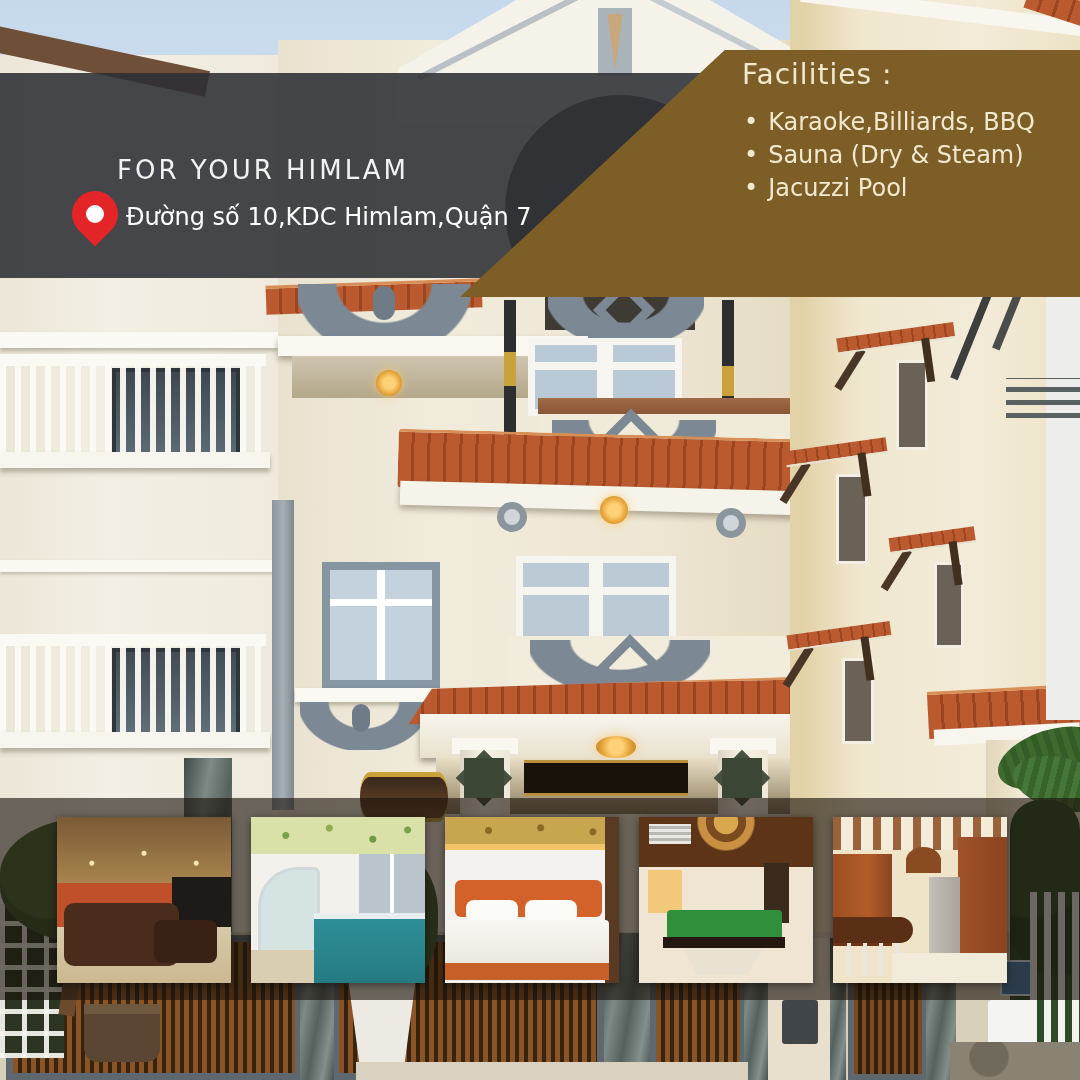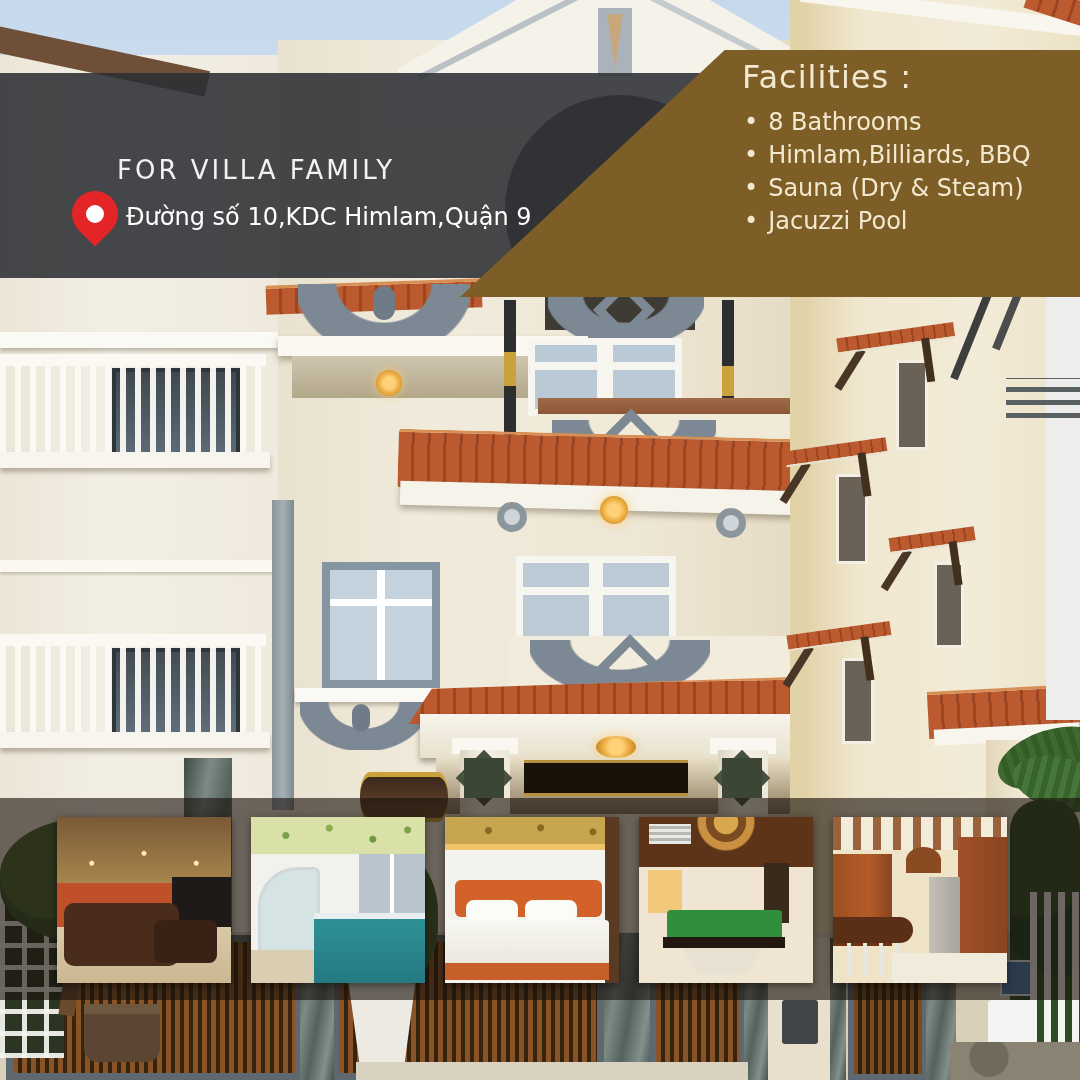--- a/index.html
+++ b/index.html
@@ -8,21 +8,21 @@
   .ab{position:absolute;}
   
   #dark-banner{left:0;top:73px;width:700px;height:205px;background:rgba(44,47,51,0.88);z-index:40;}
   #villa-title{left:78px;top:24px;color:#ffffff;font-size:33px;font-weight:bold;letter-spacing:1px;white-space:nowrap;}
   #villa-sub{left:117px;top:82px;color:#f2f2f2;font-size:26px;font-weight:400;letter-spacing:3px;white-space:nowrap;}
   #pin{left:72px;top:118px;width:46px;height:46px;background:#e42528;border-radius:50% 50% 50% 0;transform:rotate(-45deg);}
   #pin-hole{left:14px;top:14px;width:18px;height:18px;background:#ffffff;border-radius:50%;}
   #villa-address{left:126px;top:130px;color:#ffffff;font-size:24px;white-space:nowrap;}
   #brown-banner{left:460px;top:50px;width:620px;height:247px;background:#7d5e26;
                 clip-path:polygon(42.7% 0,100% 0,100% 100%,0 100%);z-index:41;color:#f2e8cf;}
-  #fac-head{left:282px;top:8px;font-size:32px;letter-spacing:1px;}
+  #fac-head{left:282px;top:8px;font-size:28px;letter-spacing:1px;}
   #fac-list{left:284px;top:56px;list-style:none;margin:0;padding:0;font-size:24px;line-height:33px;white-space:nowrap;}
   #fac-list li .blt{margin-right:10px;}
   
   #bottom-band{left:0;top:798px;width:1080px;height:202px;background:rgba(26,18,11,0.62);z-index:20;}
   .thumb{top:817px;width:174px;height:166px;z-index:21;overflow:hidden;box-shadow:0 2px 8px rgba(0,0,0,.45);}
   
   .tiles{background:repeating-linear-gradient(90deg,#bb5a2f 0 13px,#9d4520 13px 16px);border-top:3px solid #d88f56;}
   .marble{background:linear-gradient(100deg,#3f4a47 0%,#7e8a86 30%,#55615d 55%,#84908c 80%,#47534f 100%);}
   .ring{background:radial-gradient(ellipse at 50% 0%,rgba(0,0,0,0) 38%,#7c8994 40%,#7c8994 72%,rgba(0,0,0,0) 74%);}
   .diam{border:9px solid #7c8994;transform:rotate(45deg);}
@@ -263,30 +263,29 @@
     <div class="ab" style="left:42%;top:18%;width:20%;height:16%;background:#8a4a22;border-radius:50% 50% 0 0;"></div>
     <div class="ab" style="left:0;top:22%;width:34%;height:56%;background:linear-gradient(90deg,#9c4f22,#b35c28 60%,#8a4420);box-shadow:inset 0 -18px 0 #6e3416;"></div>
     <div class="ab" style="left:72%;top:12%;width:28%;height:72%;background:linear-gradient(90deg,#a0522a,#8a4420);"></div>
     <div class="ab" style="left:55%;top:36%;width:18%;height:46%;background:linear-gradient(90deg,#c4c0b8,#a8a49c);"></div>
     <div class="ab" style="left:0;top:60%;width:46%;height:16%;background:#5a2f16;border-radius:0 14px 14px 0;"></div>
     <div class="ab" style="left:8%;top:76%;width:30%;height:20%;background:repeating-linear-gradient(90deg,#e8e6e0 0 4px,rgba(0,0,0,0) 4px 16px);"></div>
     <div class="ab" style="left:34%;top:82%;width:66%;height:18%;background:#f1ebdb;"></div>
   </div>
 
   <div class="ab" id="dark-banner">
-    <div class="ab" id="villa-sub">FOR VILLA FAMILY</div>
+    <div class="ab" id="villa-sub">FOR YOUR HIMLAM</div>
     <div class="ab" id="pin">
       <div class="ab" id="pin-hole"></div>
     </div>
-    <div class="ab" id="villa-address">Đường số 10,KDC Himlam,Quận 9</div>
+    <div class="ab" id="villa-address">Đường số 10,KDC Himlam,Quận 7</div>
   </div>
 
   <div class="ab" id="brown-banner">
     <div class="ab" id="fac-head">Facilities :</div>
     <ul class="ab" id="fac-list">
-      <li><span class="blt">•</span><span>8 Bathrooms</span></li>
-      <li><span class="blt">•</span><span>Himlam,Billiards, BBQ</span></li>
+      <li><span class="blt">•</span><span>Karaoke,Billiards, BBQ</span></li>
       <li><span class="blt">•</span><span>Sauna (Dry &amp; Steam)</span></li>
       <li><span class="blt">•</span><span>Jacuzzi Pool</span></li>
     </ul>
   </div>
 
 </div>
 
 </body></html>

